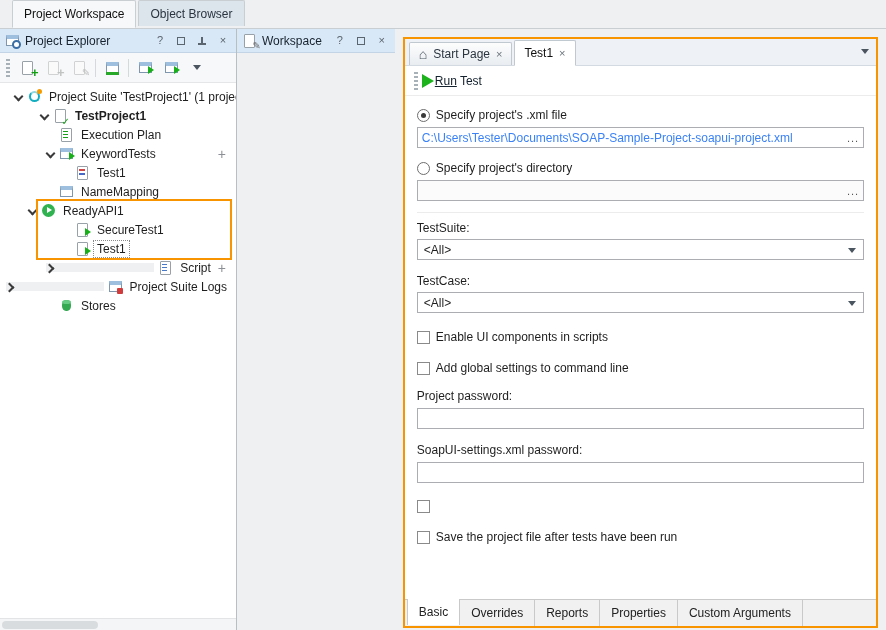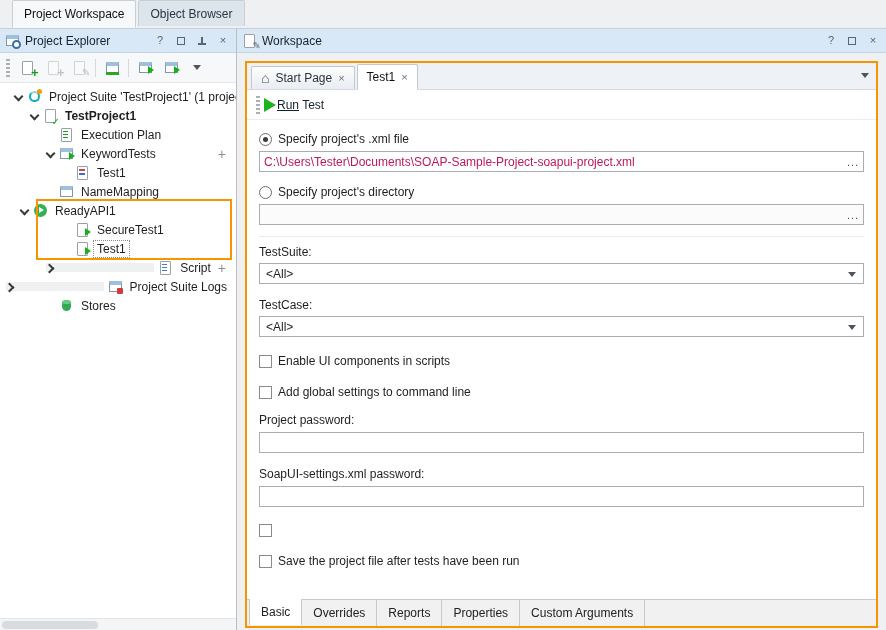--- a/index.html
+++ b/index.html
@@ -64,21 +64,21 @@
   .chev::before{content:"";position:absolute;left:1px;top:1px;width:5px;height:5px;border-right:2px solid #3a3a3a;border-bottom:2px solid #3a3a3a}
   .chev.down::before{transform:rotate(45deg)}
   .chev.right::before{transform:rotate(-45deg);left:0;top:2px}
   .tspacer{width:9px;flex:0 0 9px}
   .tree-overlay{position:absolute;top:116px;left:36px;width:196px;height:61px;border:2px solid #F79400;pointer-events:none}
 
   .hscroll{position:absolute;left:0;right:0;bottom:0;height:12px;background:#f4f5f6;border-top:1px solid #e2e4e6}
   .hthumb{position:absolute;left:2px;top:2px;width:96px;height:8px;background:#d9dcdf;border-radius:4px}
 
   
-  .right{flex:1;display:flex;flex-direction:column;background:#eef0f2;min-width:0}
+  .right{flex:1;display:flex;flex-direction:row;background:#eef0f2;min-width:0}
   .ws-body{flex:1;position:relative;padding:8px 8px 2px}
   .doc{position:absolute;left:8px;right:8px;top:8px;bottom:2px;border:2px solid #F79400;background:#fff;display:flex;flex-direction:column}
 
   .doc-tabs{height:27px;flex:0 0 27px;background:#eef2f6;display:flex;align-items:flex-end;padding-left:4px;border-bottom:1px solid #d3dae1;position:relative}
   .dtab{display:flex;align-items:center;gap:6px;padding:0 9px;height:23px;border:1px solid #c0c8d0;border-bottom:none;background:linear-gradient(#fdfdfd,#e9edf1);margin-right:2px;border-radius:2px 2px 0 0;color:#2a3540}
   .dtab.active{background:#fff;height:26px;margin-bottom:-1px;border-bottom:1px solid #fff;color:#111}
   .dtab .x{color:#6a737c;font-size:11px;line-height:1}
   .home{font-size:14px;color:#4a5560;line-height:1}
   .tab-overflow{position:absolute;right:7px;top:10px}
 
@@ -86,21 +86,21 @@
   .play{width:0;height:0;border-left:12px solid #1cb31c;border-top:7px solid transparent;border-bottom:7px solid transparent}
   .runlabel{color:#14212e}
   .u{text-decoration:underline}
 
   .form{flex:1;padding:8px 12px 0;background:#fff;position:relative;overflow:hidden}
   .rowf{display:flex;align-items:center;gap:6px}
   .radio{width:13px;height:13px;flex:0 0 13px;border:1px solid #6d6d6d;border-radius:50%;background:#fff;position:relative}
   .radio.sel::after{content:"";position:absolute;inset:3px;background:#3a3a3a;border-radius:50%}
   .checkbox{width:13px;height:13px;flex:0 0 13px;border:1px solid #8a8a8a;background:#fff}
   .field{margin-top:5px;height:21px;border:1px solid #abadb3;background:#fff;display:flex;align-items:stretch}
-  .field input{border:none;outline:none;flex:1;font:inherit;color:#be185d;background:transparent;padding:0 4px}
+  .field input{border:none;outline:none;flex:1;font:inherit;color:#3b82f6;background:transparent;padding:0 4px}
   .field.dim{background:#fbfbfb}
   .browse{width:20px;display:flex;align-items:center;justify-content:center;color:#555;font-size:11px;letter-spacing:1px}
   .selectbox{margin-top:4px;height:21px;border:1px solid #abadb3;background:#fff;display:flex;align-items:center;padding:0 6px;position:relative}
   .selectbox .caret-down{position:absolute;right:7px;top:8px}
   .flabel{margin-top:14px}
   .chkrow{margin-top:17px}
   .hline{height:1px;background:#ececec;margin-top:11px}
 
   .btabs{height:30px;flex:0 0 25px;border-top:1px solid #c9c9c9;background:#f1f1f1;display:flex;padding-left:2px}
   .btab{display:flex;align-items:center;padding:0 11px;border-right:1px solid #c9c9c9;color:#222}
@@ -161,21 +161,21 @@
       </div>
 
       <div class="tree">
 
         <div class="trow" style="padding-left:14px">
           <span class="chev down"></span>
           <span class="ic ic-suite"></span>
           <span class="tlabel">Project Suite 'TestProject1' (1 project)</span>
         </div>
 
-        <div class="trow" style="padding-left:30px">
+        <div class="trow" style="padding-left:40px">
           <span class="chev down"></span>
           <span class="ic ic-page b-check"></span>
           <span class="tlabel bold">TestProject1</span>
         </div>
 
         <div class="trow" style="padding-left:46px">
           <span class="tspacer"></span>
           <span class="ic ic-page b-lines"></span>
           <span class="tlabel">Execution Plan</span>
         </div>
@@ -192,21 +192,21 @@
           <span class="ic ic-page b-kt"></span>
           <span class="tlabel">Test1</span>
         </div>
 
         <div class="trow" style="padding-left:46px">
           <span class="tspacer"></span>
           <span class="ic ic-window"></span>
           <span class="tlabel">NameMapping</span>
         </div>
 
-        <div class="trow" style="padding-left:20px">
+        <div class="trow" style="padding-left:28px">
           <span class="chev down"></span>
           <span class="ic ic-rapi"></span>
           <span class="tlabel">ReadyAPI1</span>
         </div>
 
         <div class="trow" style="padding-left:62px">
           <span class="tspacer"></span>
           <span class="ic ic-page b-play"></span>
           <span class="tlabel">SecureTest1</span>
         </div>

